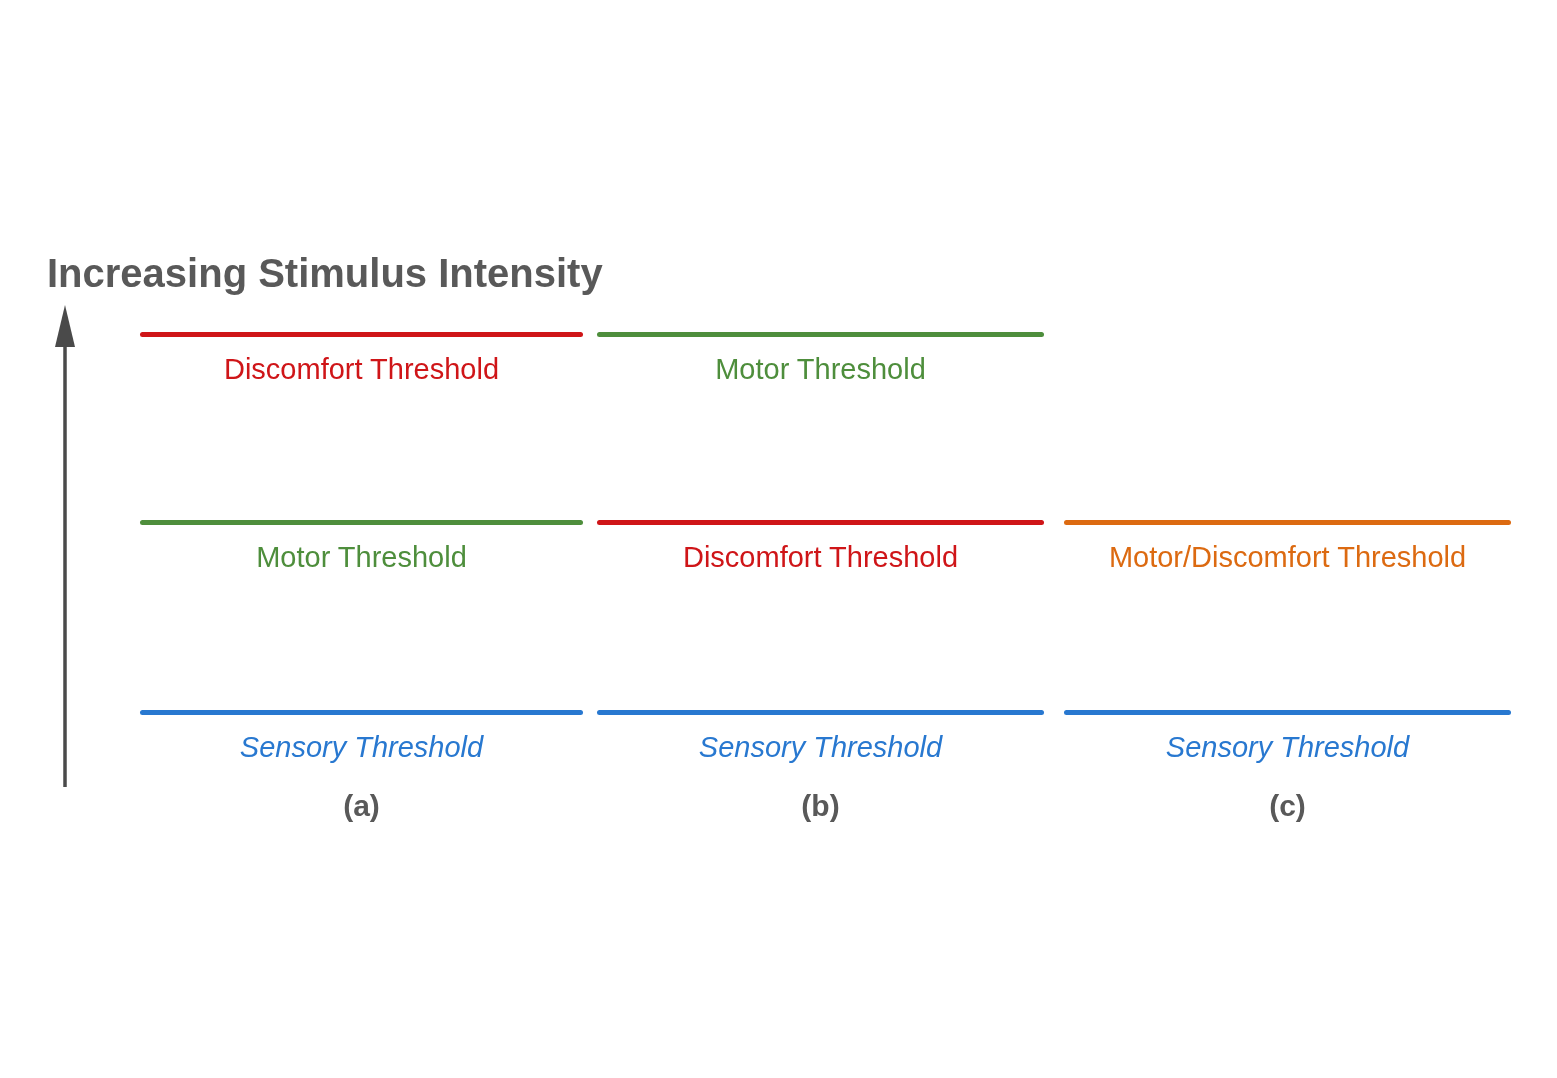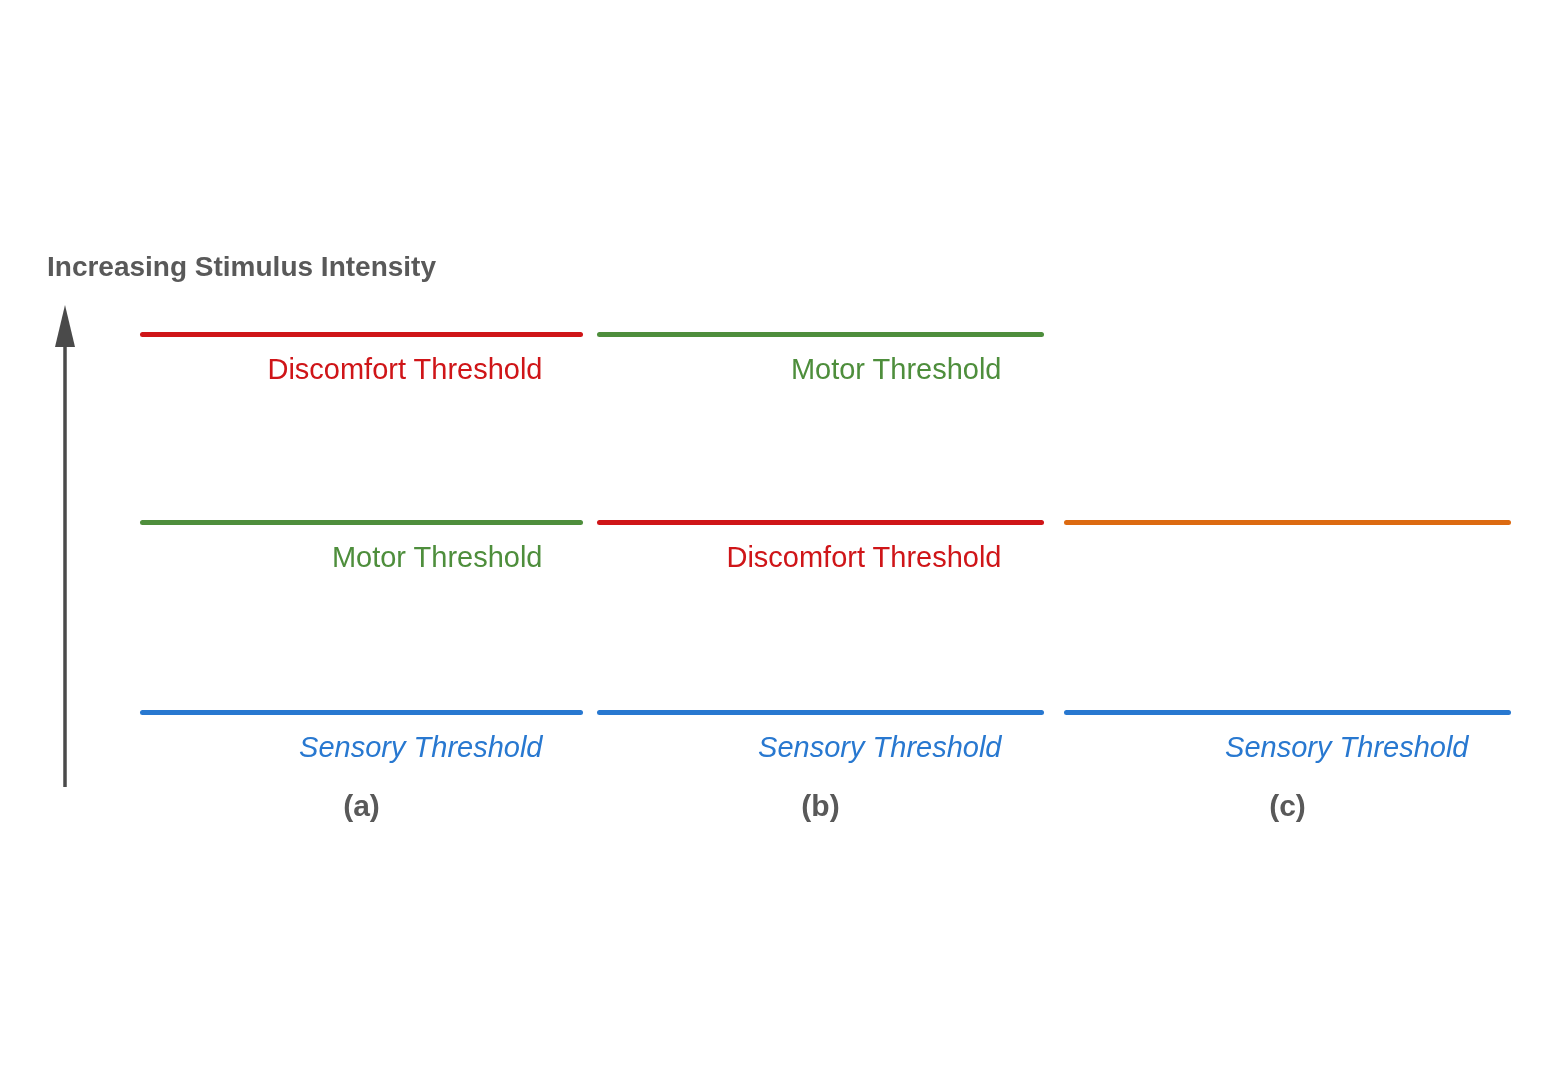--- a/index.html
+++ b/index.html
@@ -9,21 +9,21 @@
     width: 1557px;
     height: 1078px;
     background: #ffffff;
     font-family: "Liberation Sans", sans-serif;
     overflow: hidden;
   }
   .title {
     position: absolute;
     left: 47px;
     top: 251px;
-    font-size: 28px;
+    font-size: 40px;
     font-weight: bold;
     color: var(--c, #595959);
     white-space: nowrap;
   }
   .axis-arrow {
     position: absolute;
     left: 50px;
     top: 303px;
     color: var(--c, #4A4A4A);
   }
@@ -37,21 +37,21 @@
   .level-low  { top: 710px; font-style: italic; }
   .t-line {
     width: 100%;
     height: 5px;
     background: var(--c, #333333);
     border-radius: 2.5px;
   }
   .t-label {
     margin: 11px auto 0 auto;
     max-width: 362px;
-    text-align: right;
+    text-align: center;
     font-size: 29px;
     line-height: 1.5;
   }
   .caption {
     position: absolute;
     top: 789px;
     left: 0;
     width: 100%;
     text-align: center;
     font-size: 30px;
@@ -99,20 +99,21 @@
     <div class="threshold level-low" style="--c: #2878D0;">
       <div class="t-line"></div>
       <div class="t-label">Sensory Threshold</div>
     </div>
     <div class="caption" style="--c: #595959;">(b)</div>
   </div>
 
   <div class="panel panel-c">
     <div class="threshold level-mid" style="--c: #DC6A11;">
       <div class="t-line"></div>
+      <div class="t-label">Motor/Discomfort Threshold</div>
     </div>
     <div class="threshold level-low" style="--c: #2878D0;">
       <div class="t-line"></div>
       <div class="t-label">Sensory Threshold</div>
     </div>
     <div class="caption" style="--c: #595959;">(c)</div>
   </div>
 
 </div>
 

